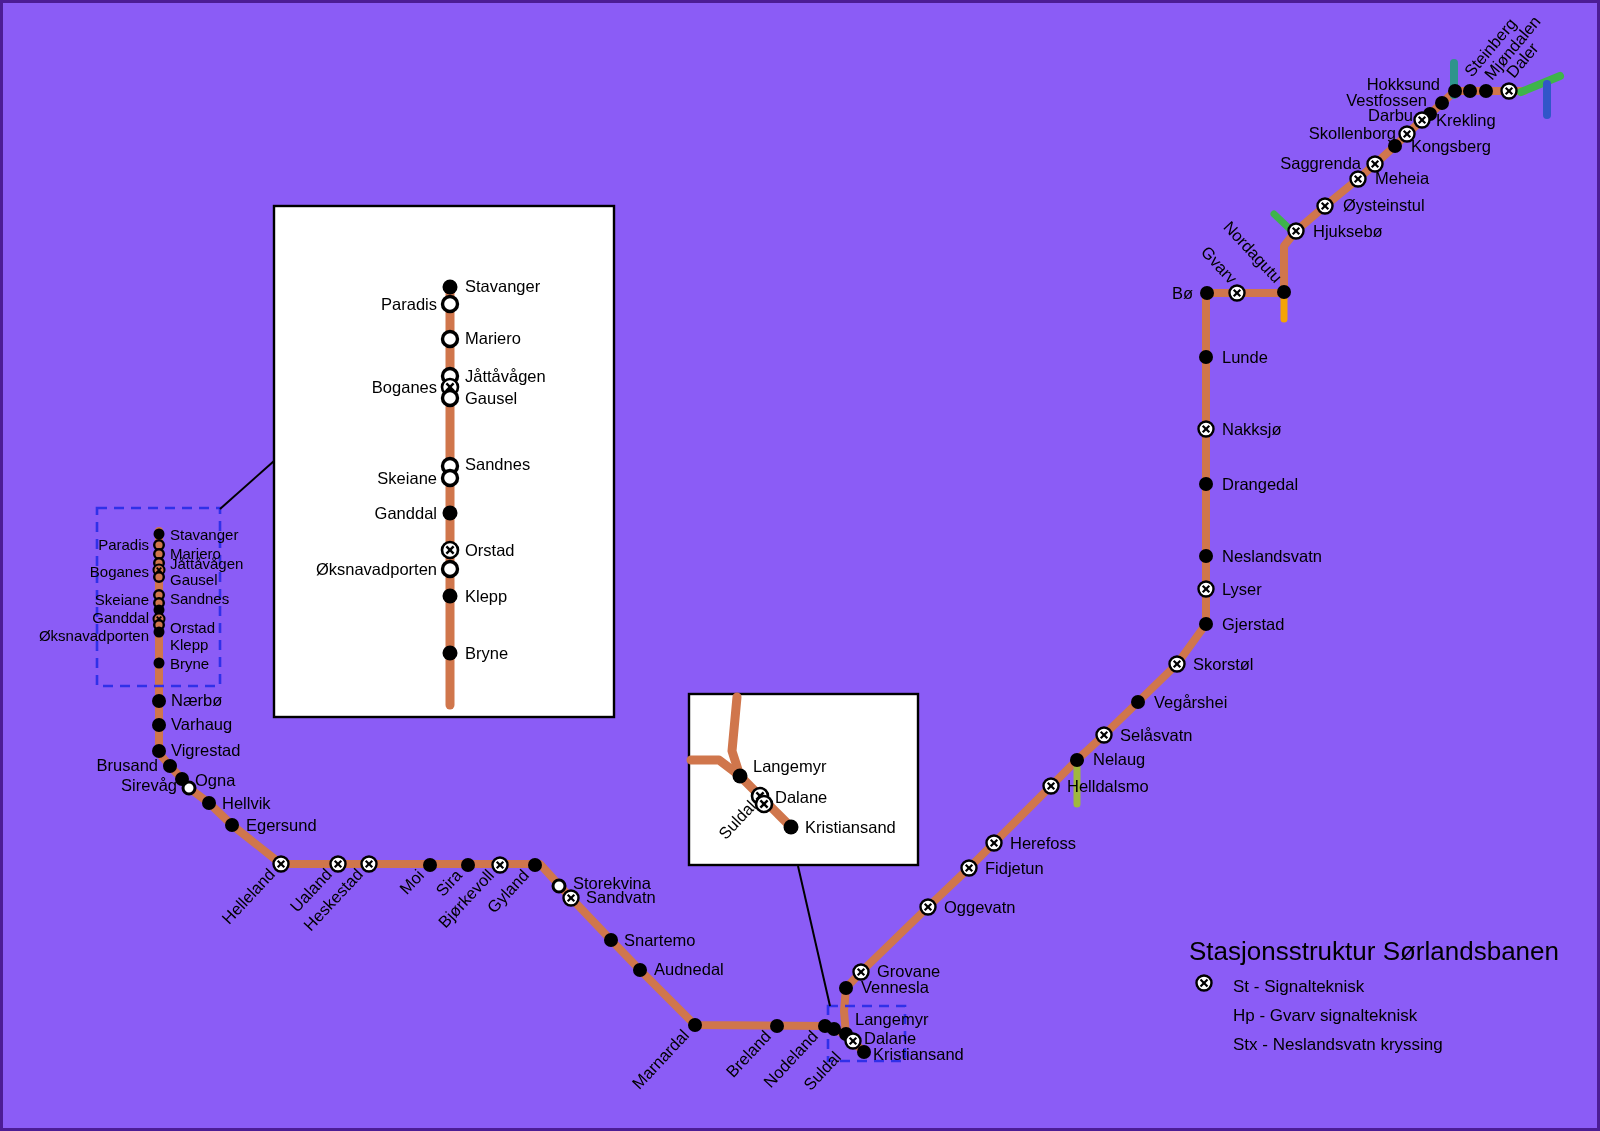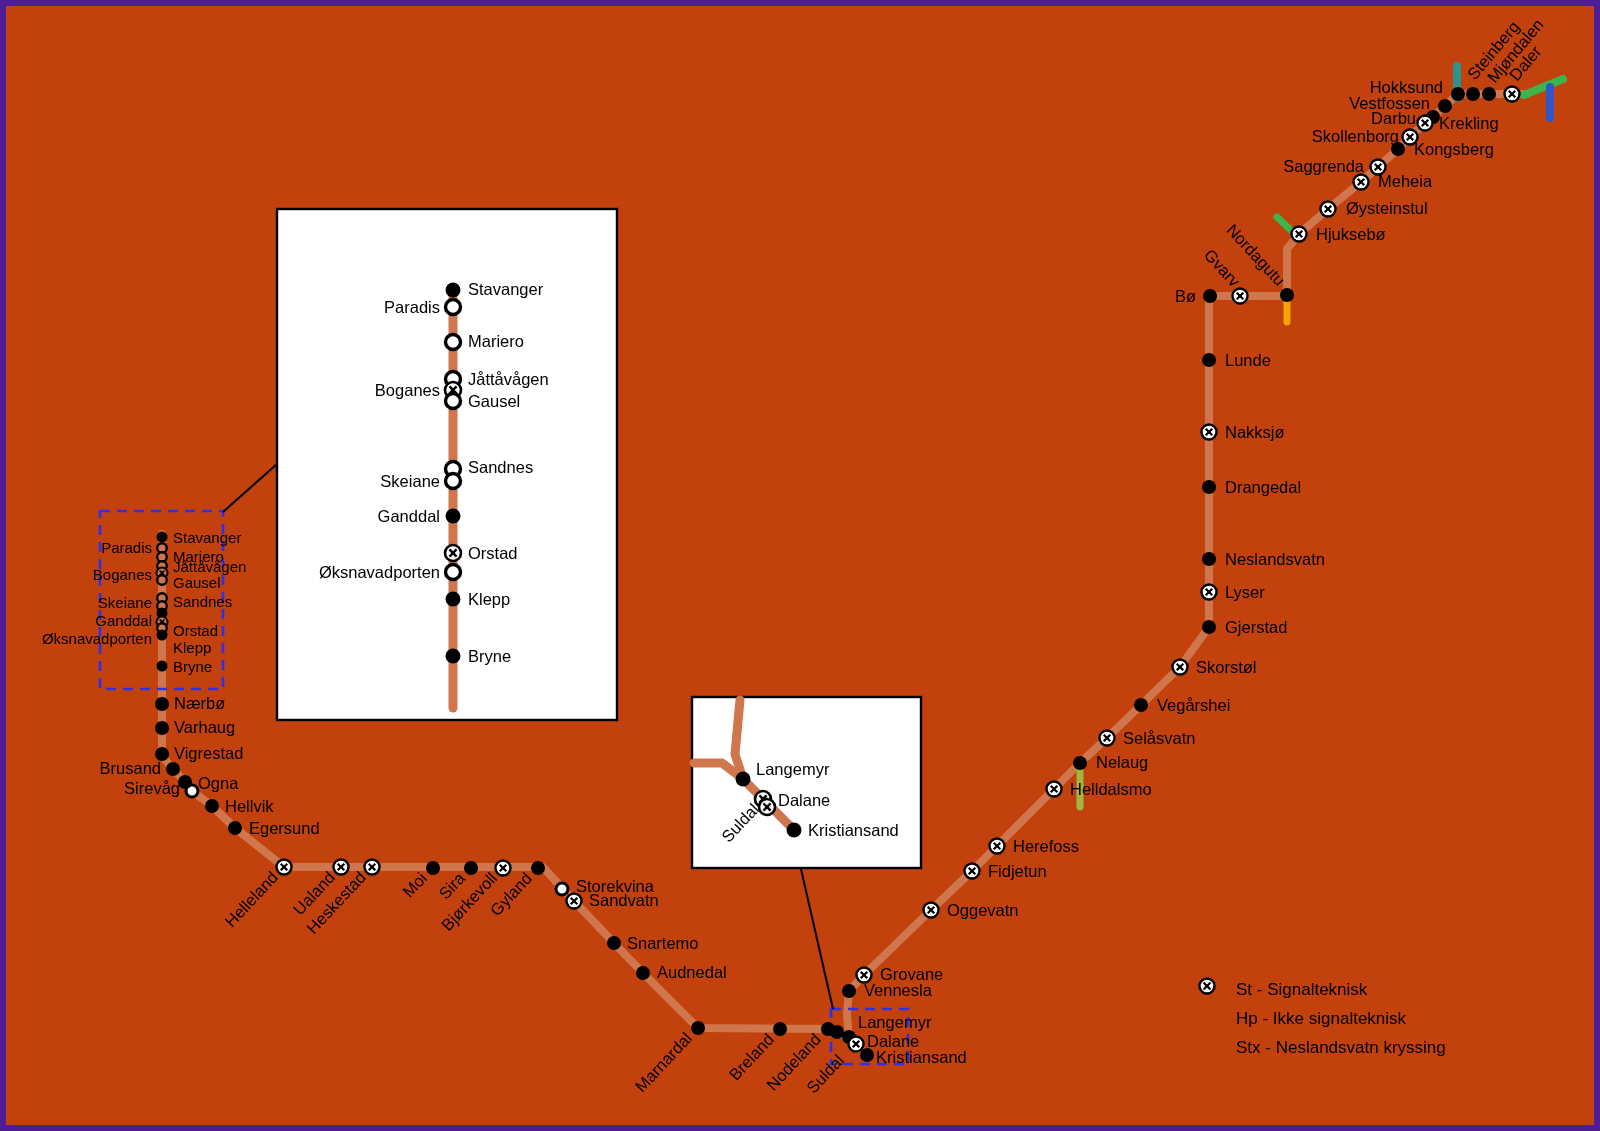--- a/index.html
+++ b/index.html
@@ -1,16 +1,16 @@
 <!DOCTYPE html>
 <html><head>
 <meta charset="utf-8">
 <style>
   html,body{margin:0;padding:0;background:#fff;}
-  .stage{position:relative;width:1600px;height:1131px;background:#c2410c;border:6px solid #4c1d95;
+  .stage{position:relative;width:1600px;height:1131px;background:#8b5cf6;border:3px solid #4c1d95;
          box-sizing:border-box;font-family:"Liberation Sans",sans-serif;overflow:hidden;}
   .stage svg{position:absolute;left:0;top:0;}
   .map-title{position:absolute;left:1186px;top:933px;font-size:26px;color:#000;white-space:nowrap;}
   .legend{position:absolute;left:1190px;top:969px;}
   .legend-row{display:flex;align-items:center;height:29px;}
   .legend-marker{width:24px;height:22px;display:flex;align-items:center;justify-content:center;}
   .legend-label{font-size:17px;color:#000;margin-left:16px;white-space:nowrap;}
   text{fill:#000;}
 </style>
 </head>
@@ -443,41 +443,42 @@
       </g>
       <g>
         <circle cx="788" cy="824" r="7.5" fill="#000000"></circle>
         <text x="802" y="830" font-size="16.5" font-family="&quot;Liberation Sans&quot;, sans-serif" text-anchor="start">Kristiansand</text>
       </g>
       <g>
         <text x="754" y="804" font-size="16.5" font-family="&quot;Liberation Sans&quot;, sans-serif" text-anchor="end" transform="rotate(-47 754 804)">Suldal</text>
       </g>
     </svg>
 
+  <div class="map-title">Stasjonsstruktur Sørlandsbanen</div>
 
   <div class="legend">
     <div class="legend-row">
       <span class="legend-marker">
           <svg width="22" height="22">
             <g>
               <circle cx="11" cy="11" r="7.5" fill="#000000"></circle>
             </g>
           </svg>
         </span>
       <span class="legend-label">St - Signalteknisk</span>
     </div>
     <div class="legend-row">
       <span class="legend-marker">
           <svg width="22" height="22">
             <g>
               <circle cx="11" cy="11" r="6.5" fill="#fff" stroke="#000000" stroke-width="3.2"></circle>
             </g>
           </svg>
         </span>
-      <span class="legend-label">Hp - Ikke signalteknisk</span>
+      <span class="legend-label">Hp - Gvarv signalteknisk</span>
     </div>
     <div class="legend-row">
       <span class="legend-marker">
           <svg width="22" height="22">
             <g>
               <circle cx="11" cy="11" r="7.5" fill="#fff" stroke="#000000" stroke-width="2.4"></circle>
               <line x1="7.5" y1="7.5" x2="14.5" y2="14.5" stroke="#000000" stroke-width="2.2"></line>
               <line x1="7.5" y1="14.5" x2="14.5" y2="7.5" stroke="#000000" stroke-width="2.2"></line>
             </g>
           </svg>

